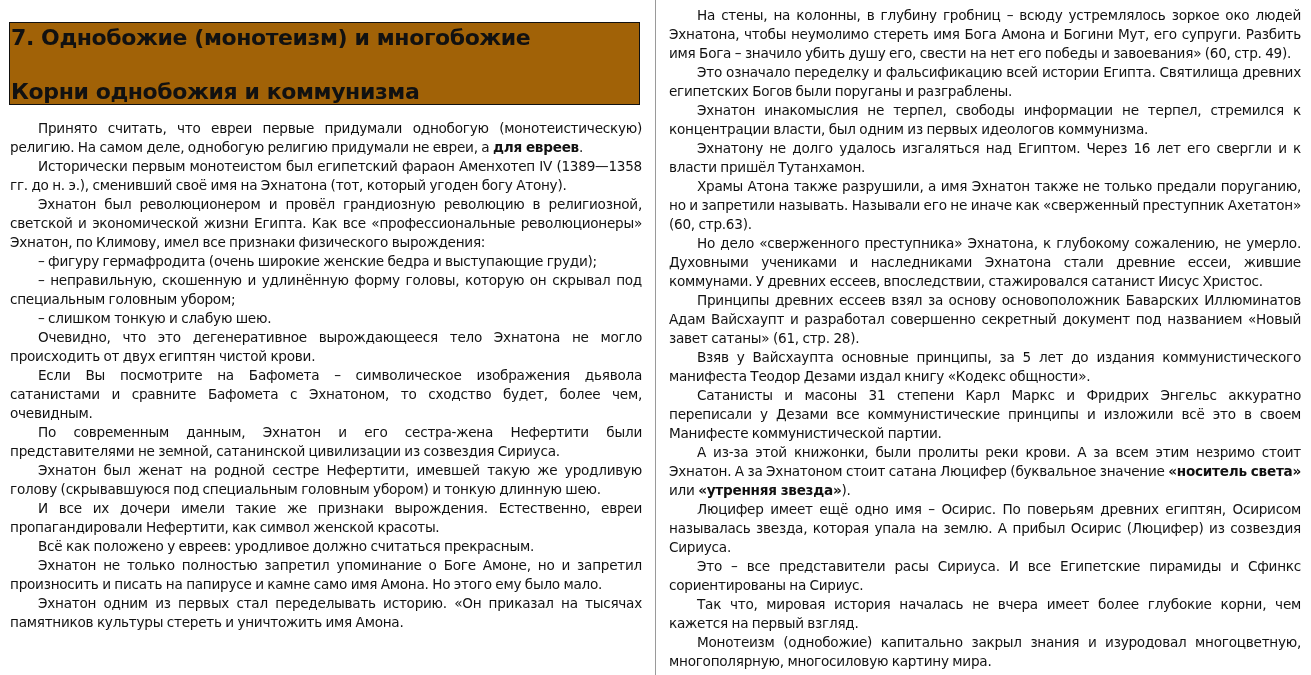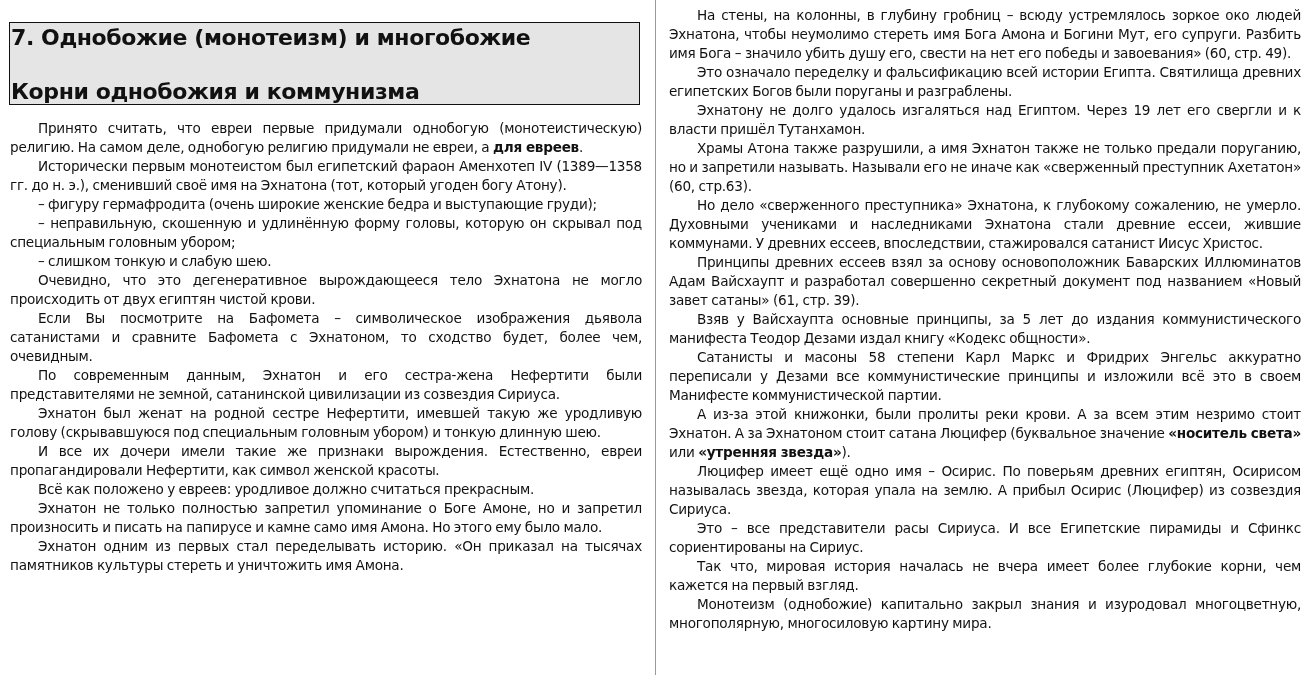--- a/index.html
+++ b/index.html
@@ -2,21 +2,21 @@
 <html><head>
 <meta charset="utf-8">
 <style>
   html, body { margin: 0; padding: 0; background: #ffffff; }
   body { width: 1311px; height: 675px; overflow: hidden; position: relative;
          font-family: "DejaVu Sans", "Liberation Sans", sans-serif; color: #111; }
   .col { position: absolute; top: 0; }
   .col-right { left: 669px; width: 632px; top: 6px; }
   .separator { position: absolute; left: 655px; top: 0; width: 1px; height: 675px; background: #9a9a9a; }
   .heading-box { position: absolute; left: 9px; top: 22px; width: 629px; height: 81px;
-                 background: #e5e5e5; border: 1.5px solid #111; box-sizing: content-box; }
+                 background: #a16207; border: 1.5px solid #111; box-sizing: content-box; }
   .heading-box h1 { margin: 0; padding: 1px 0 0 1px; font-family: "DejaVu Sans", sans-serif;
                     font-weight: bold; font-size: 22px; line-height: 27px; color: #111;
                     letter-spacing: -0.4px; }
   .body-left { position: absolute; left: 10px; top: 119px; width: 632px; }
   p { margin: 0; font-size: 13.6px; line-height: 19px; text-align: justify;
       text-indent: 28px; letter-spacing: -0.25px; word-spacing: -0.5px; }
   b.em { font-weight: bold; }
 </style>
 </head>
 <body>
@@ -25,42 +25,44 @@
   <h1>
     <span>7. Однобожие (монотеизм) и многобожие</span><br>
     <br>
     <span>Корни однобожия и коммунизма</span>
   </h1>
 </div>
 
 <div class="body-left">
   <p><span>Принято считать, что евреи первые придумали однобогую (монотеистическую) религию. На самом деле, однобогую религию придумали не евреи, а </span><b class="em">для евреев</b><span>.</span></p>
   <p>Исторически первым монотеистом был египетский фараон Аменхотеп IV (1389—1358 гг. до н. э.), сменивший своё имя на Эхнатона (тот, который угоден богу Атону).</p>
+  <p>Эхнатон был революционером и провёл грандиозную революцию в религиозной, светской и экономической жизни Египта. Как все «профессиональные революционеры» Эхнатон, по Климову, имел все признаки физического вырождения:</p>
   <p>– фигуру гермафродита (очень широкие женские бедра и выступающие груди);</p>
   <p>– неправильную, скошенную и удлинённую форму головы, которую он скрывал под специальным головным убором;</p>
   <p>– слишком тонкую и слабую шею.</p>
   <p>Очевидно, что это дегенеративное вырождающееся тело Эхнатона не могло происходить от двух египтян чистой крови.</p>
   <p>Если Вы посмотрите на Бафомета – символическое изображения дьявола сатанистами и сравните Бафомета с Эхнатоном, то сходство будет, более чем, очевидным.</p>
   <p>По современным данным, Эхнатон и его сестра-жена Нефертити были представителями не земной, сатанинской цивилизации из созвездия Сириуса.</p>
   <p>Эхнатон был женат на родной сестре Нефертити, имевшей такую же уродливую голову (скрывавшуюся под специальным головным убором) и тонкую длинную шею.</p>
   <p>И все их дочери имели такие же признаки вырождения. Естественно, евреи пропагандировали Нефертити, как символ женской красоты.</p>
   <p>Всё как положено у евреев: уродливое должно считаться прекрасным.</p>
   <p>Эхнатон не только полностью запретил упоминание о Боге Амоне, но и запретил произносить и писать на папирусе и камне само имя Амона. Но этого ему было мало.</p>
   <p>Эхнатон одним из первых стал переделывать историю. «Он приказал на тысячах памятников культуры стереть и уничтожить имя Амона.</p>
 </div>
 
 <div class="separator"></div>
 
 <div class="col col-right">
   <p>На стены, на колонны, в глубину гробниц – всюду устремлялось зоркое око людей Эхнатона, чтобы неумолимо стереть имя Бога Амона и Богини Мут, его супруги. Разбить имя Бога – значило убить душу его, свести на нет его победы и завоевания» (60, стр. 49).</p>
   <p>Это означало переделку и фальсификацию всей истории Египта. Святилища древних египетских Богов были поруганы и разграблены.</p>
-  <p>Эхнатону не долго удалось изгаляться над Египтом. Через 19 лет его свергли и к власти пришёл Тутанхамон.</p>
+  <p>Эхнатон инакомыслия не терпел, свободы информации не терпел, стремился к концентрации власти, был одним из первых идеологов коммунизма.</p>
+  <p>Эхнатону не долго удалось изгаляться над Египтом. Через 16 лет его свергли и к власти пришёл Тутанхамон.</p>
   <p>Храмы Атона также разрушили, а имя Эхнатон также не только предали поруганию, но и запретили называть. Называли его не иначе как «сверженный преступник Ахетатон» (60, стр.63).</p>
   <p>Но дело «сверженного преступника» Эхнатона, к глубокому сожалению, не умерло. Духовными учениками и наследниками Эхнатона стали древние ессеи, жившие коммунами. У древних ессеев, впоследствии, стажировался сатанист Иисус Христос.</p>
-  <p>Принципы древних ессеев взял за основу основоположник Баварских Иллюминатов Адам Вайсхаупт и разработал совершенно секретный документ под названием «Новый завет сатаны» (61, стр. 39).</p>
+  <p>Принципы древних ессеев взял за основу основоположник Баварских Иллюминатов Адам Вайсхаупт и разработал совершенно секретный документ под названием «Новый завет сатаны» (61, стр. 28).</p>
   <p>Взяв у Вайсхаупта основные принципы, за 5 лет до издания коммунистического манифеста Теодор Дезами издал книгу «Кодекс общности».</p>
-  <p>Сатанисты и масоны 58 степени Карл Маркс и Фридрих Энгельс аккуратно переписали у Дезами все коммунистические принципы и изложили всё это в своем Манифесте коммунистической партии.</p>
+  <p>Сатанисты и масоны 31 степени Карл Маркс и Фридрих Энгельс аккуратно переписали у Дезами все коммунистические принципы и изложили всё это в своем Манифесте коммунистической партии.</p>
   <p><span>А из-за этой книжонки, были пролиты реки крови. А за всем этим незримо стоит Эхнатон. А за Эхнатоном стоит сатана Люцифер (буквальное значение </span><b class="em">«носитель света»</b><span> или </span><b class="em">«утренняя звезда»</b><span>).</span></p>
   <p>Люцифер имеет ещё одно имя – Осирис. По поверьям древних египтян, Осирисом называлась звезда, которая упала на землю. А прибыл Осирис (Люцифер) из созвездия Сириуса.</p>
   <p>Это – все представители расы Сириуса. И все Египетские пирамиды и Сфинкс сориентированы на Сириус.</p>
   <p>Так что, мировая история началась не вчера имеет более глубокие корни, чем кажется на первый взгляд.</p>
   <p>Монотеизм (однобожие) капитально закрыл знания и изуродовал многоцветную, многополярную, многосиловую картину мира.</p>
 </div>
 
 </body></html>

